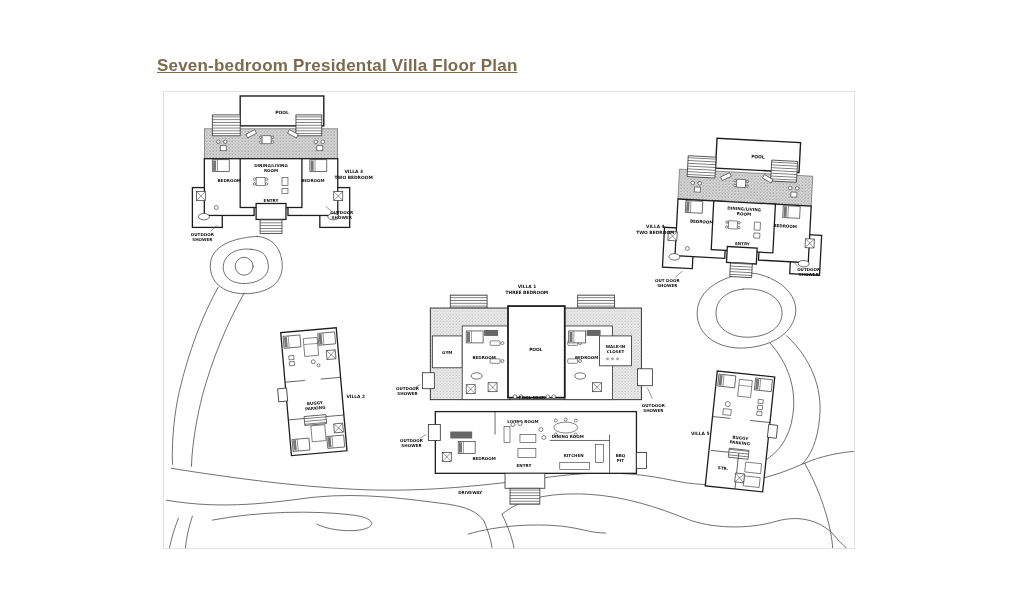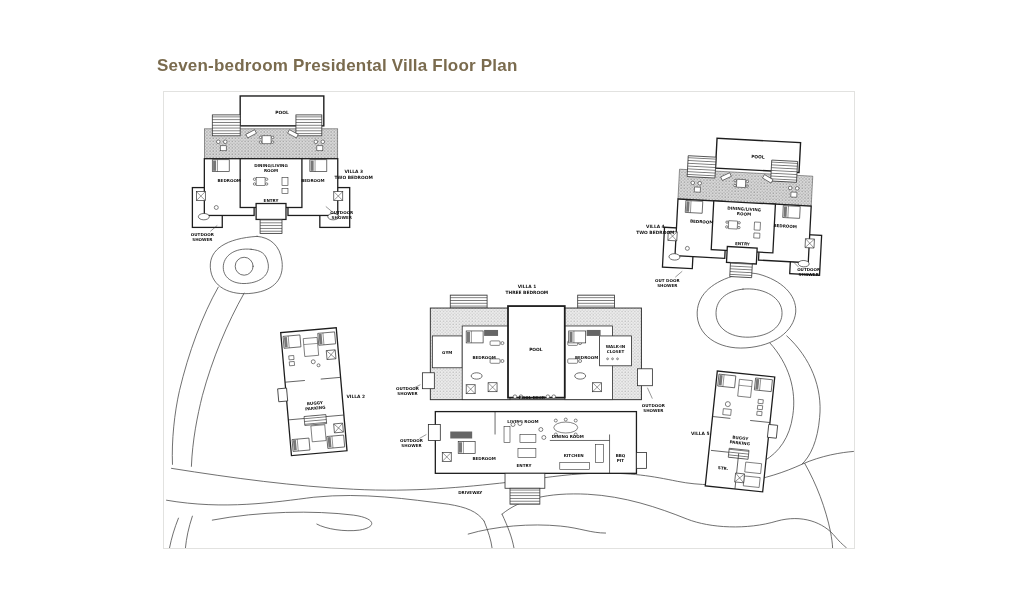--- a/index.html
+++ b/index.html
@@ -1,19 +1,19 @@
 <!DOCTYPE html>
 <html><head>
 <meta charset="utf-8">
 <style>
   html,body{margin:0;padding:0;background:#ffffff;}
   body{width:1020px;height:612px;position:relative;overflow:hidden;
        font-family:"Liberation Sans","DejaVu Sans",sans-serif;}
   .page-title{position:absolute;left:157px;top:56px;font-size:17px;font-weight:bold;
-              color:#7a6b4e;letter-spacing:0.2px;}
+              color:#7a6b4e;letter-spacing:0.2px;text-decoration:underline;}
   .plan-box{position:absolute;left:163px;top:91px;width:690px;height:456px;
             border:1px solid #e2e2e0;background:#ffffff;}
   svg text{font-family:"DejaVu Sans","Liberation Sans",sans-serif;}
   .lbl{font-size:4.4px;font-weight:bold;fill:#111;text-anchor:middle;}
   .lbl-sm{font-size:4.1px;font-weight:bold;fill:#111;text-anchor:middle;}
   .wall{fill:#ffffff;stroke:#1d1d1d;stroke-width:1.3;}
   .wall-thin{fill:#ffffff;stroke:#2a2a2a;stroke-width:0.8;}
   .furn{fill:#ffffff;stroke:#333;stroke-width:0.6;}
   .road{fill:none;stroke:#4a4a4a;stroke-width:0.8;stroke-linecap:round;}
   .leader{fill:none;stroke:#333;stroke-width:0.5;}

